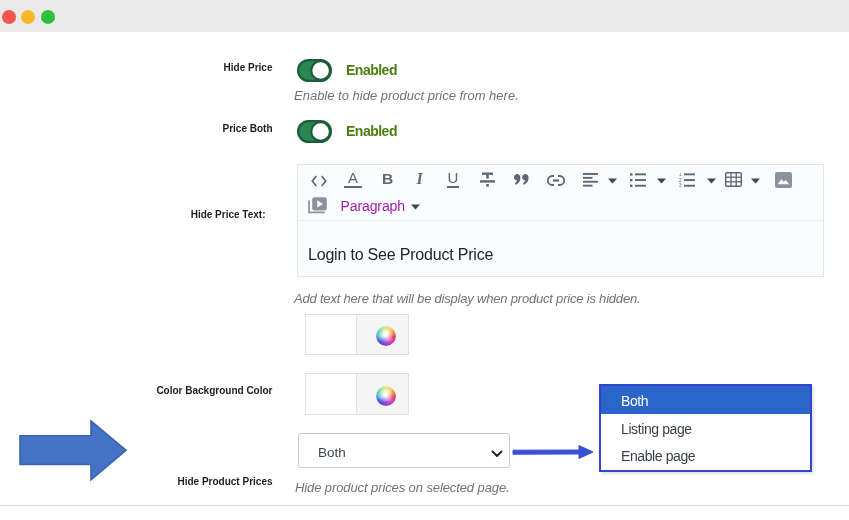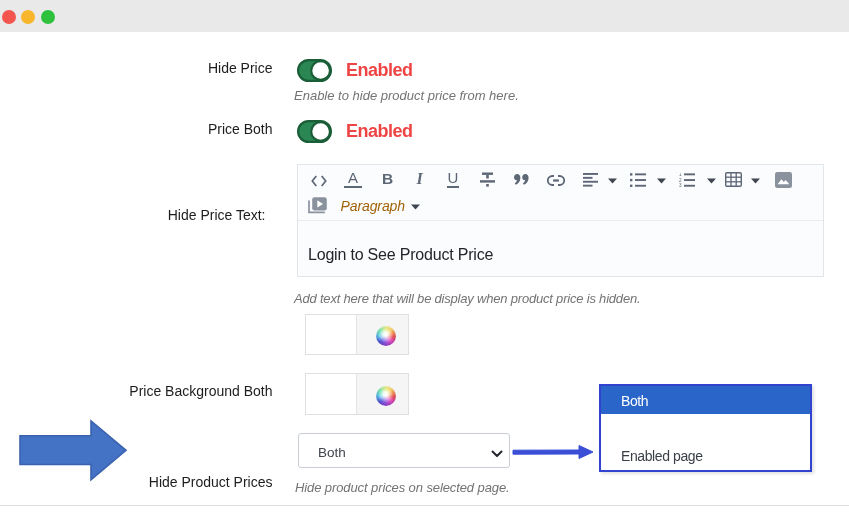--- a/index.html
+++ b/index.html
@@ -1,21 +1,21 @@
 <!DOCTYPE html>
 <html><head>
 <meta charset="utf-8">
 <style>
   * { margin:0; padding:0; box-sizing:border-box; }
   html,body { width:849px; height:520px; background:#fff; font-family:"Liberation Sans", sans-serif; overflow:hidden; }
   #page { position:relative; width:849px; height:520px; overflow:hidden; background:#fff; }
   .abs { position:absolute; }
-  .label { position:absolute; left:0; width:272.5px; text-align:right; font-size:14px; font-weight:400; color:#1d1d1d; line-height:14px; }
+  .label { position:absolute; left:0; width:272.5px; text-align:right; font-size:10px; font-weight:700; color:#1d1d1d; line-height:14px; }
   .helper { position:absolute; font-style:italic; font-size:13px; color:#737373; }
-  .enabled { position:absolute; left:346px; font-size:18px; font-weight:600; color:#ef4444; letter-spacing:-0.5px; line-height:15px; }
+  .enabled { position:absolute; left:346px; font-size:14px; font-weight:600; color:#4d7c0f; letter-spacing:-0.5px; line-height:15px; }
   .colorbox { position:absolute; left:304.5px; width:104.5px; height:41.5px; border:1px solid #e0e0e0; background:#fff; }
   .colorbox .right { position:absolute; left:50px; top:0; right:0; bottom:0; background:#f5f5f6; border-left:1px solid #e3e3e3; }
   .ball { position:absolute; left:19px; top:11.5px; width:20px; height:20px; border-radius:50%;
       background:
         radial-gradient(circle at 48% 42%, rgba(255,255,255,0.95) 0 12%, rgba(255,255,255,0) 52%),
         conic-gradient(from 0deg, #d8e04e 0deg, #f2c845 35deg, #ee8c46 65deg, #e85050 95deg, #ea57c5 135deg, #9b59e0 180deg, #5b63e0 225deg, #4fc3e8 270deg, #53dd90 315deg, #d8e04e 360deg);
       box-shadow: inset 0 -2px 3px rgba(80,0,120,0.35), inset 0 1px 1px rgba(255,255,255,0.6);
   }
   .icon { position:absolute; color:#5d6776; }
   svg { display:block; }
@@ -130,35 +130,35 @@
     <svg class="abs" style="left:477px;top:7px;" width="17" height="16" viewBox="0 0 17 16">
       <rect x="0" y="0" width="17" height="16" rx="2.2" fill="#8a929e"></rect>
       <path d="M2.6,12.2 L6.4,7.2 L8.8,10 L10.6,8 L14.4,12.2 Z" fill="#fff"></path>
     </svg>
 
     <svg class="abs" style="left:9px;top:30px;" width="21" height="19" viewBox="0 0 21 19">
       <path d="M2,5.5 V17.3 H17.8" fill="none" stroke="#8a929e" stroke-width="1.7"></path>
       <rect x="5.2" y="2.2" width="14.6" height="13.4" rx="2.4" fill="#8a929e"></rect>
       <polygon points="10.3,5.3 10.3,12.5 16,8.9" fill="#fff"></polygon>
     </svg>
-    <div class="abs" style="left:42.5px;top:33px;font-size:14px;color:#a16207;letter-spacing:-0.1px;font-style:italic;">Paragraph</div>
+    <div class="abs" style="left:42.5px;top:33px;font-size:14px;color:#a21caf;letter-spacing:-0.1px;">Paragraph</div>
     <svg class="abs" style="left:113px;top:39px;" width="9" height="6" viewBox="0 0 9 6">
         <polygon points="0,0.5 9,0.5 4.5,5.5" fill="#3f4650"></polygon>
       </svg>
     <div class="abs" style="left:10px;top:81px;font-size:16px;color:#23252a;letter-spacing:-0.2px;">Login to See Product Price</div>
   </div>
   <div class="helper" style="left:294px;top:283px;letter-spacing:-0.2px;margin-top:8px;">Add text here that will be display when product price is hidden.</div>
 
   <div class="colorbox" style="top:313.5px;">
       <div class="right">
         <div class="ball"></div>
       </div>
     </div>
 
-  <div class="label" style="top:384px;">Price Background Both</div>
+  <div class="label" style="top:384px;">Color Background Color</div>
   <div class="colorbox" style="top:373.3px;">
       <div class="right">
         <div class="ball"></div>
       </div>
     </div>
 
   <div class="label" style="top:442.5px;margin-top:32px;">Hide Product Prices</div>
 
   <svg class="abs" style="left:17px;top:417px;" width="113" height="66" viewBox="0 0 113 66">
     <polygon points="3,18.7 74,18.7 74,3.9 109,33.3 74,62.8 74,47.5 3,47.5" fill="#4472c4" stroke="#3a62ae" stroke-width="1.6" stroke-linejoin="miter"></polygon>
@@ -171,18 +171,19 @@
     </svg>
   </div>
   <div class="helper" style="left:295px;top:479.5px;letter-spacing:-0.1px;">Hide product prices on selected page.</div>
 
   <svg class="abs" style="left:511px;top:443px;" width="84" height="18" viewBox="0 0 84 18">
     <path d="M2,7.2 L68,7 L68,2.5 L82,9 L68,15.5 L68,11 L2,11.2 Z" fill="#3b4fd6" stroke="#3b4fd6" stroke-width="1" stroke-linejoin="round"></path>
   </svg>
 
   <div class="abs" style="left:599px;top:384px;width:213px;height:87.5px;border:2.5px solid #3243d0;background:#fff;box-shadow:2px 2px 3px rgba(0,0,0,0.12);">
     <div class="abs" style="left:0;top:0;right:0;height:27.5px;background:#2a66c9;color:#fff;font-size:14px;line-height:31px;padding-left:20px;letter-spacing:-0.4px;">Both</div>
-    <div class="abs" style="left:0;top:55px;right:0;height:27.5px;color:#3a3f47;font-size:14px;line-height:31px;padding-left:20px;letter-spacing:-0.4px;">Enabled page</div>
+    <div class="abs" style="left:0;top:27.5px;right:0;height:27.5px;color:#3a3f47;font-size:14px;line-height:31px;padding-left:20px;letter-spacing:-0.4px;">Listing page</div>
+    <div class="abs" style="left:0;top:55px;right:0;height:27.5px;color:#3a3f47;font-size:14px;line-height:31px;padding-left:20px;letter-spacing:-0.4px;">Enable page</div>
   </div>
 
   <div class="abs" style="left:0;top:505px;width:849px;height:1px;background:#dcdcdc;"></div>
 
 </div>
 
 </body></html>

